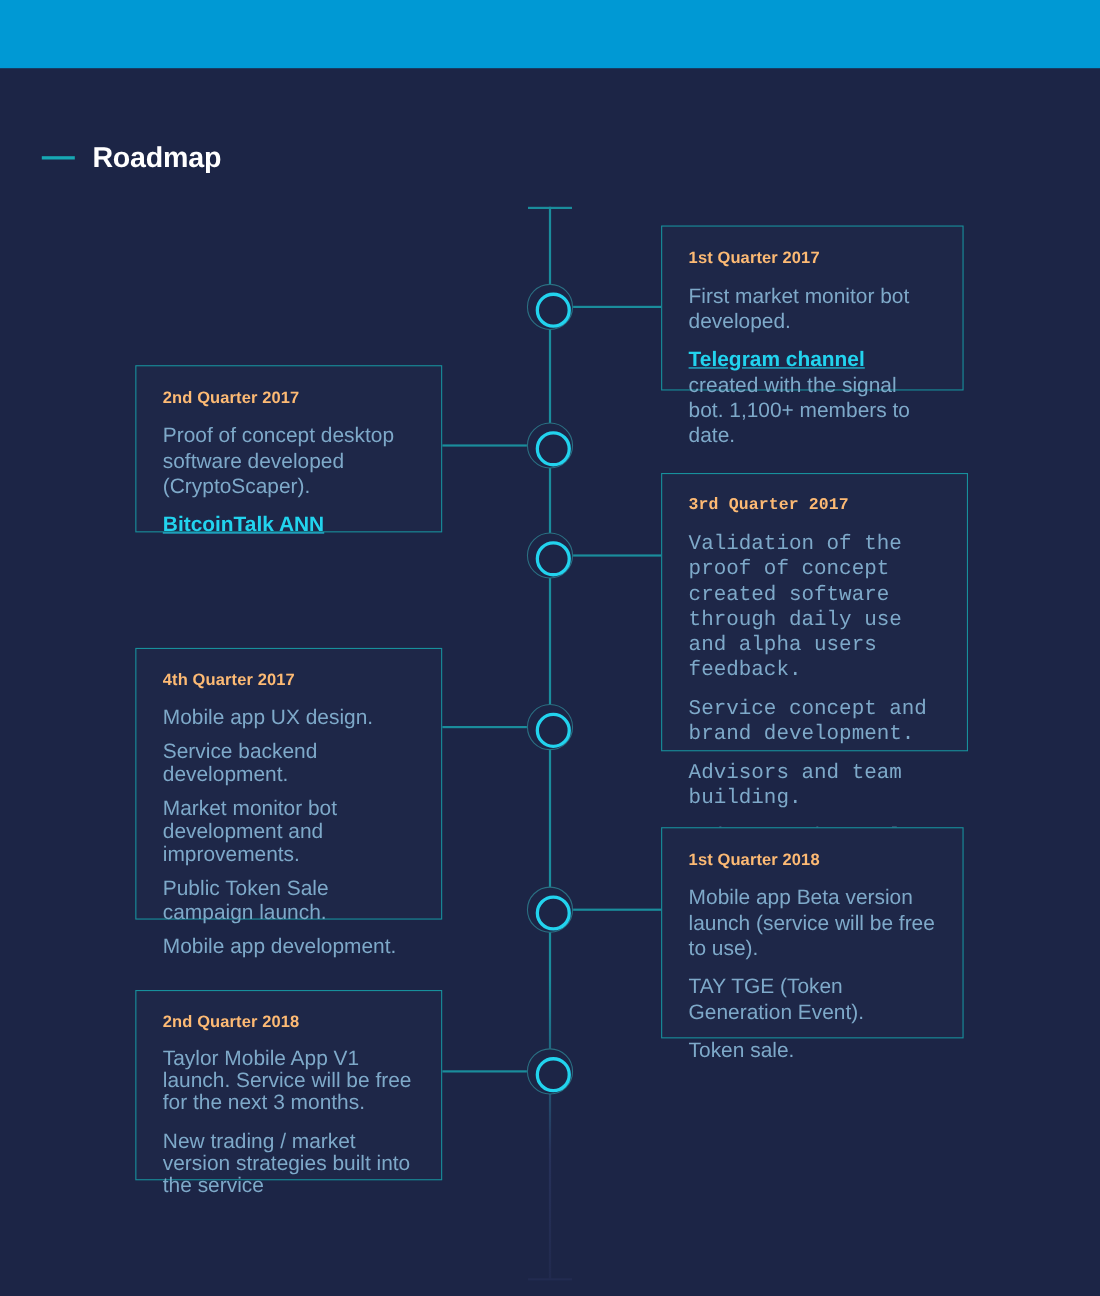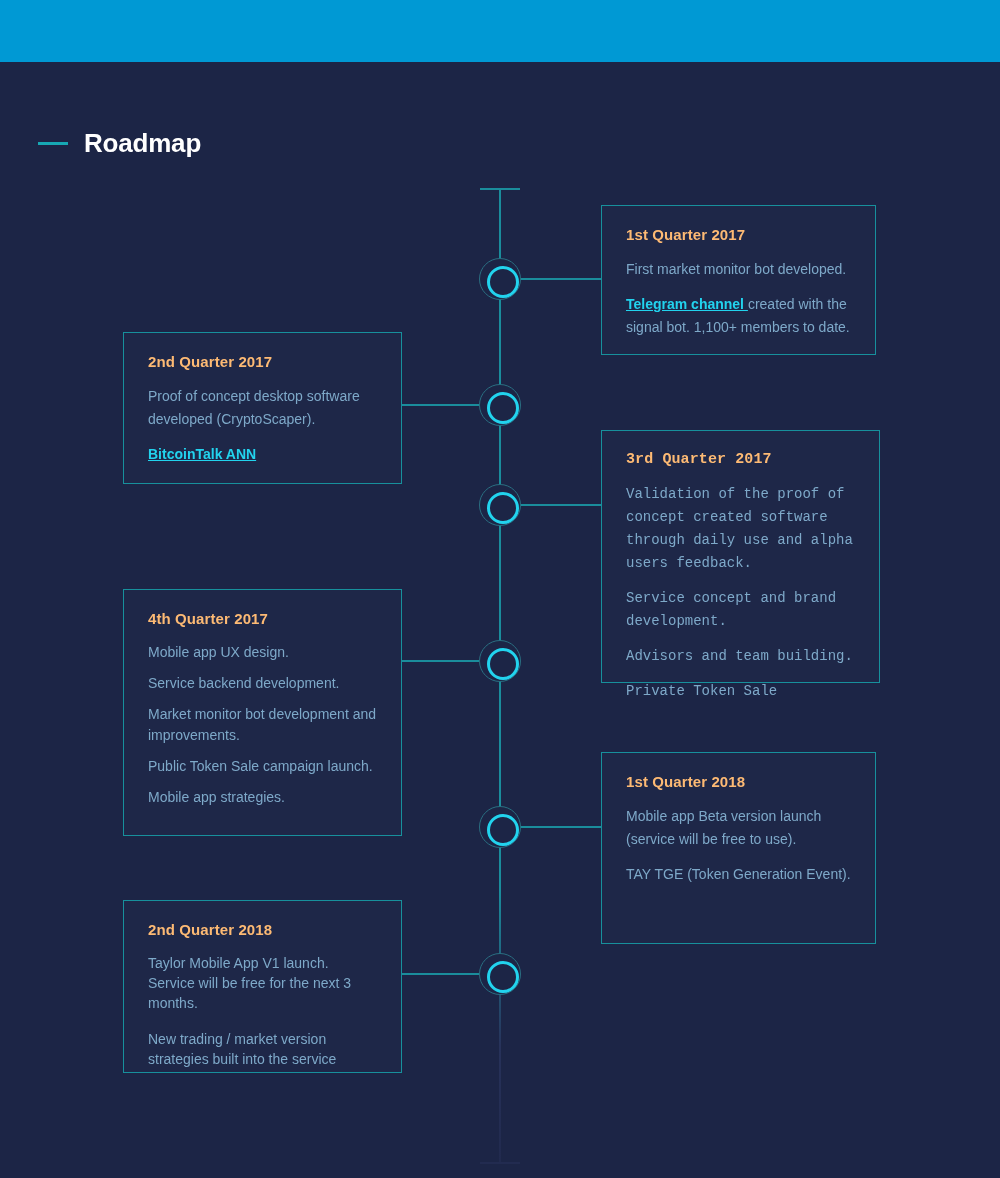--- a/index.html
+++ b/index.html
@@ -105,21 +105,21 @@
   }
   .card-title {
     color: #fdba74;
     font-size: 15px;
     font-weight: bold;
     margin-bottom: 15px;
     letter-spacing: 0.1px;
   }
   .card p {
     color: #7ea9c9;
-    font-size: 14px;
+    font-size: 19px;
     line-height: 23px;
     margin-bottom: 12px;
   }
   .card p:last-child { margin-bottom: 0; }
   .card.tight p { line-height: 21px; margin-bottom: 10px; }
   .card.compact p { line-height: 20px; margin-bottom: 16px; }
 
   .card a {
     color: #22d3ee;
     font-weight: bold;
@@ -165,28 +165,29 @@
       <p>Private Token Sale</p>
     </div>
     <div class="connector" style="top: 661px; left: 402px; width: 77px;"></div>
     <div class="node" style="top: 661px;"></div>
     <div class="card tight" style="left: 123px; top: 589px; width: 279px; height: 247px;">
       <div class="card-title">4th Quarter 2017</div>
       <p>Mobile app UX design.</p>
       <p>Service backend development.</p>
       <p>Market monitor bot development and improvements.</p>
       <p>Public Token Sale campaign launch.</p>
-      <p>Mobile app strategies.</p>
+      <p>Mobile app development.</p>
     </div>
     <div class="connector" style="top: 827px; left: 521px; width: 80px;"></div>
     <div class="node" style="top: 827px;"></div>
     <div class="card" style="left: 601px; top: 752px; width: 275px; height: 192px;">
       <div class="card-title">1st Quarter 2018</div>
       <p>Mobile app Beta version launch (service will be free to use).</p>
       <p>TAY TGE (Token Generation Event).</p>
+      <p>Token sale.</p>
     </div>
     <div class="connector" style="top: 974px; left: 402px; width: 77px;"></div>
     <div class="node" style="top: 974px;"></div>
     <div class="card compact" style="left: 123px; top: 900px; width: 279px; height: 173px;">
       <div class="card-title">2nd Quarter 2018</div>
       <p>Taylor Mobile App V1 launch. Service will be free for the next 3 months.</p>
       <p>New trading / market version strategies built into the service</p>
     </div>
   </div>
 

